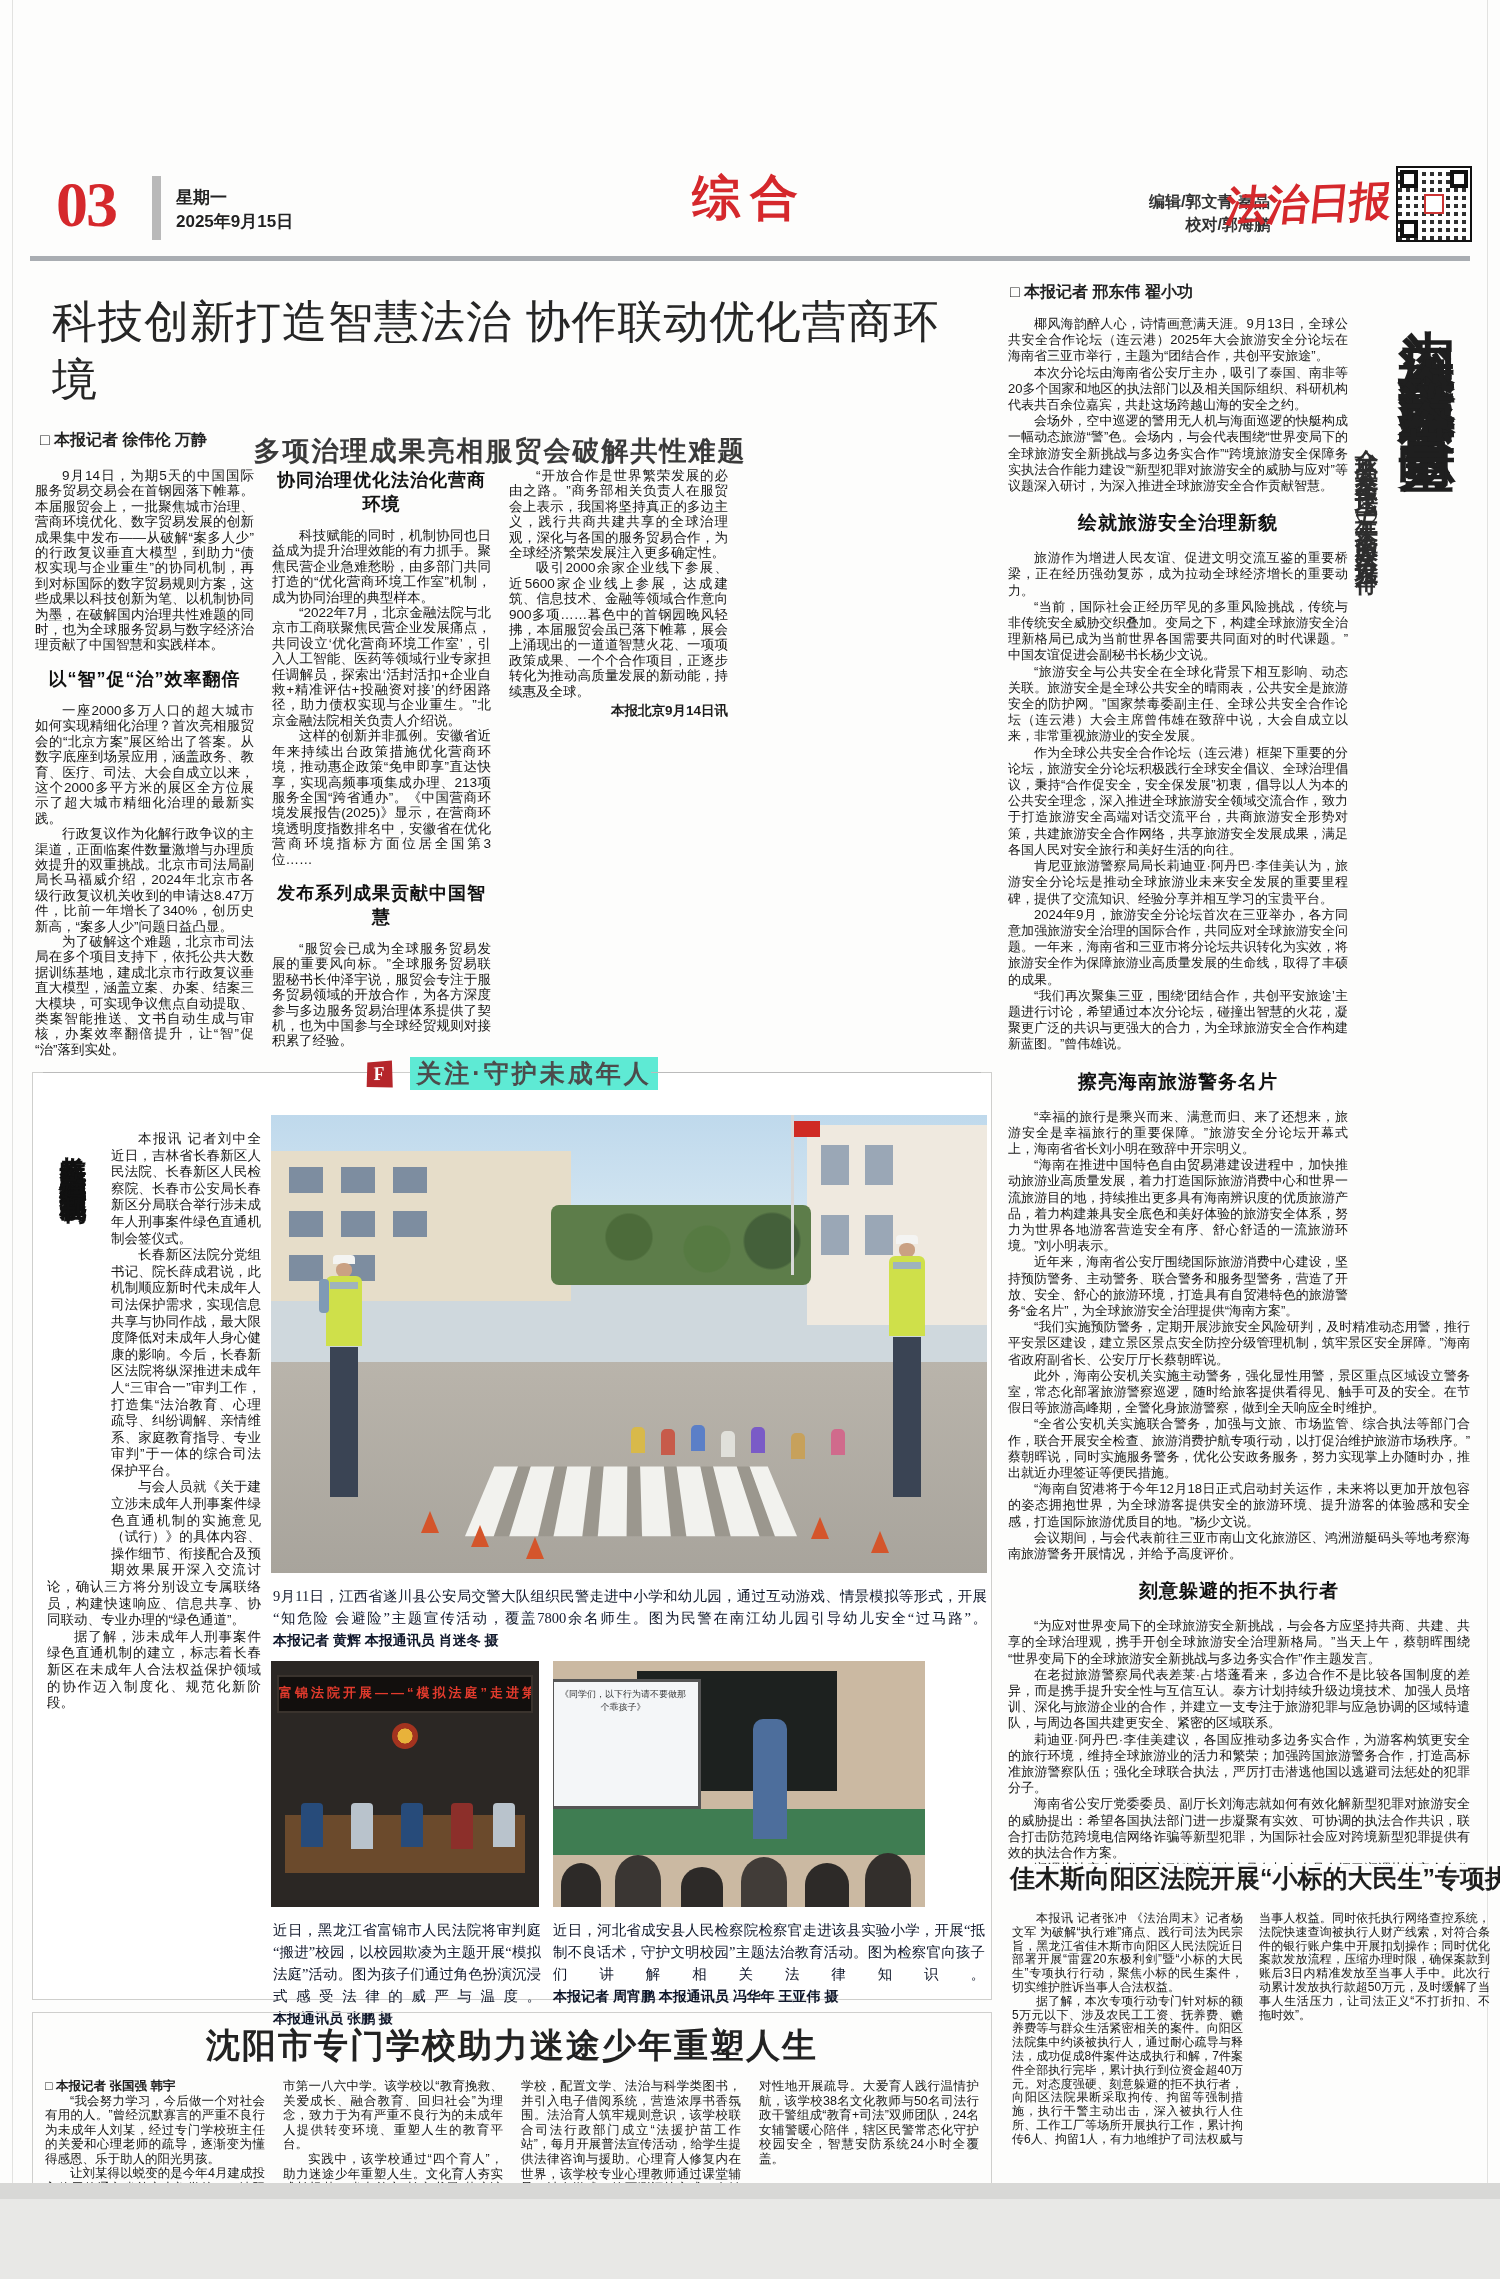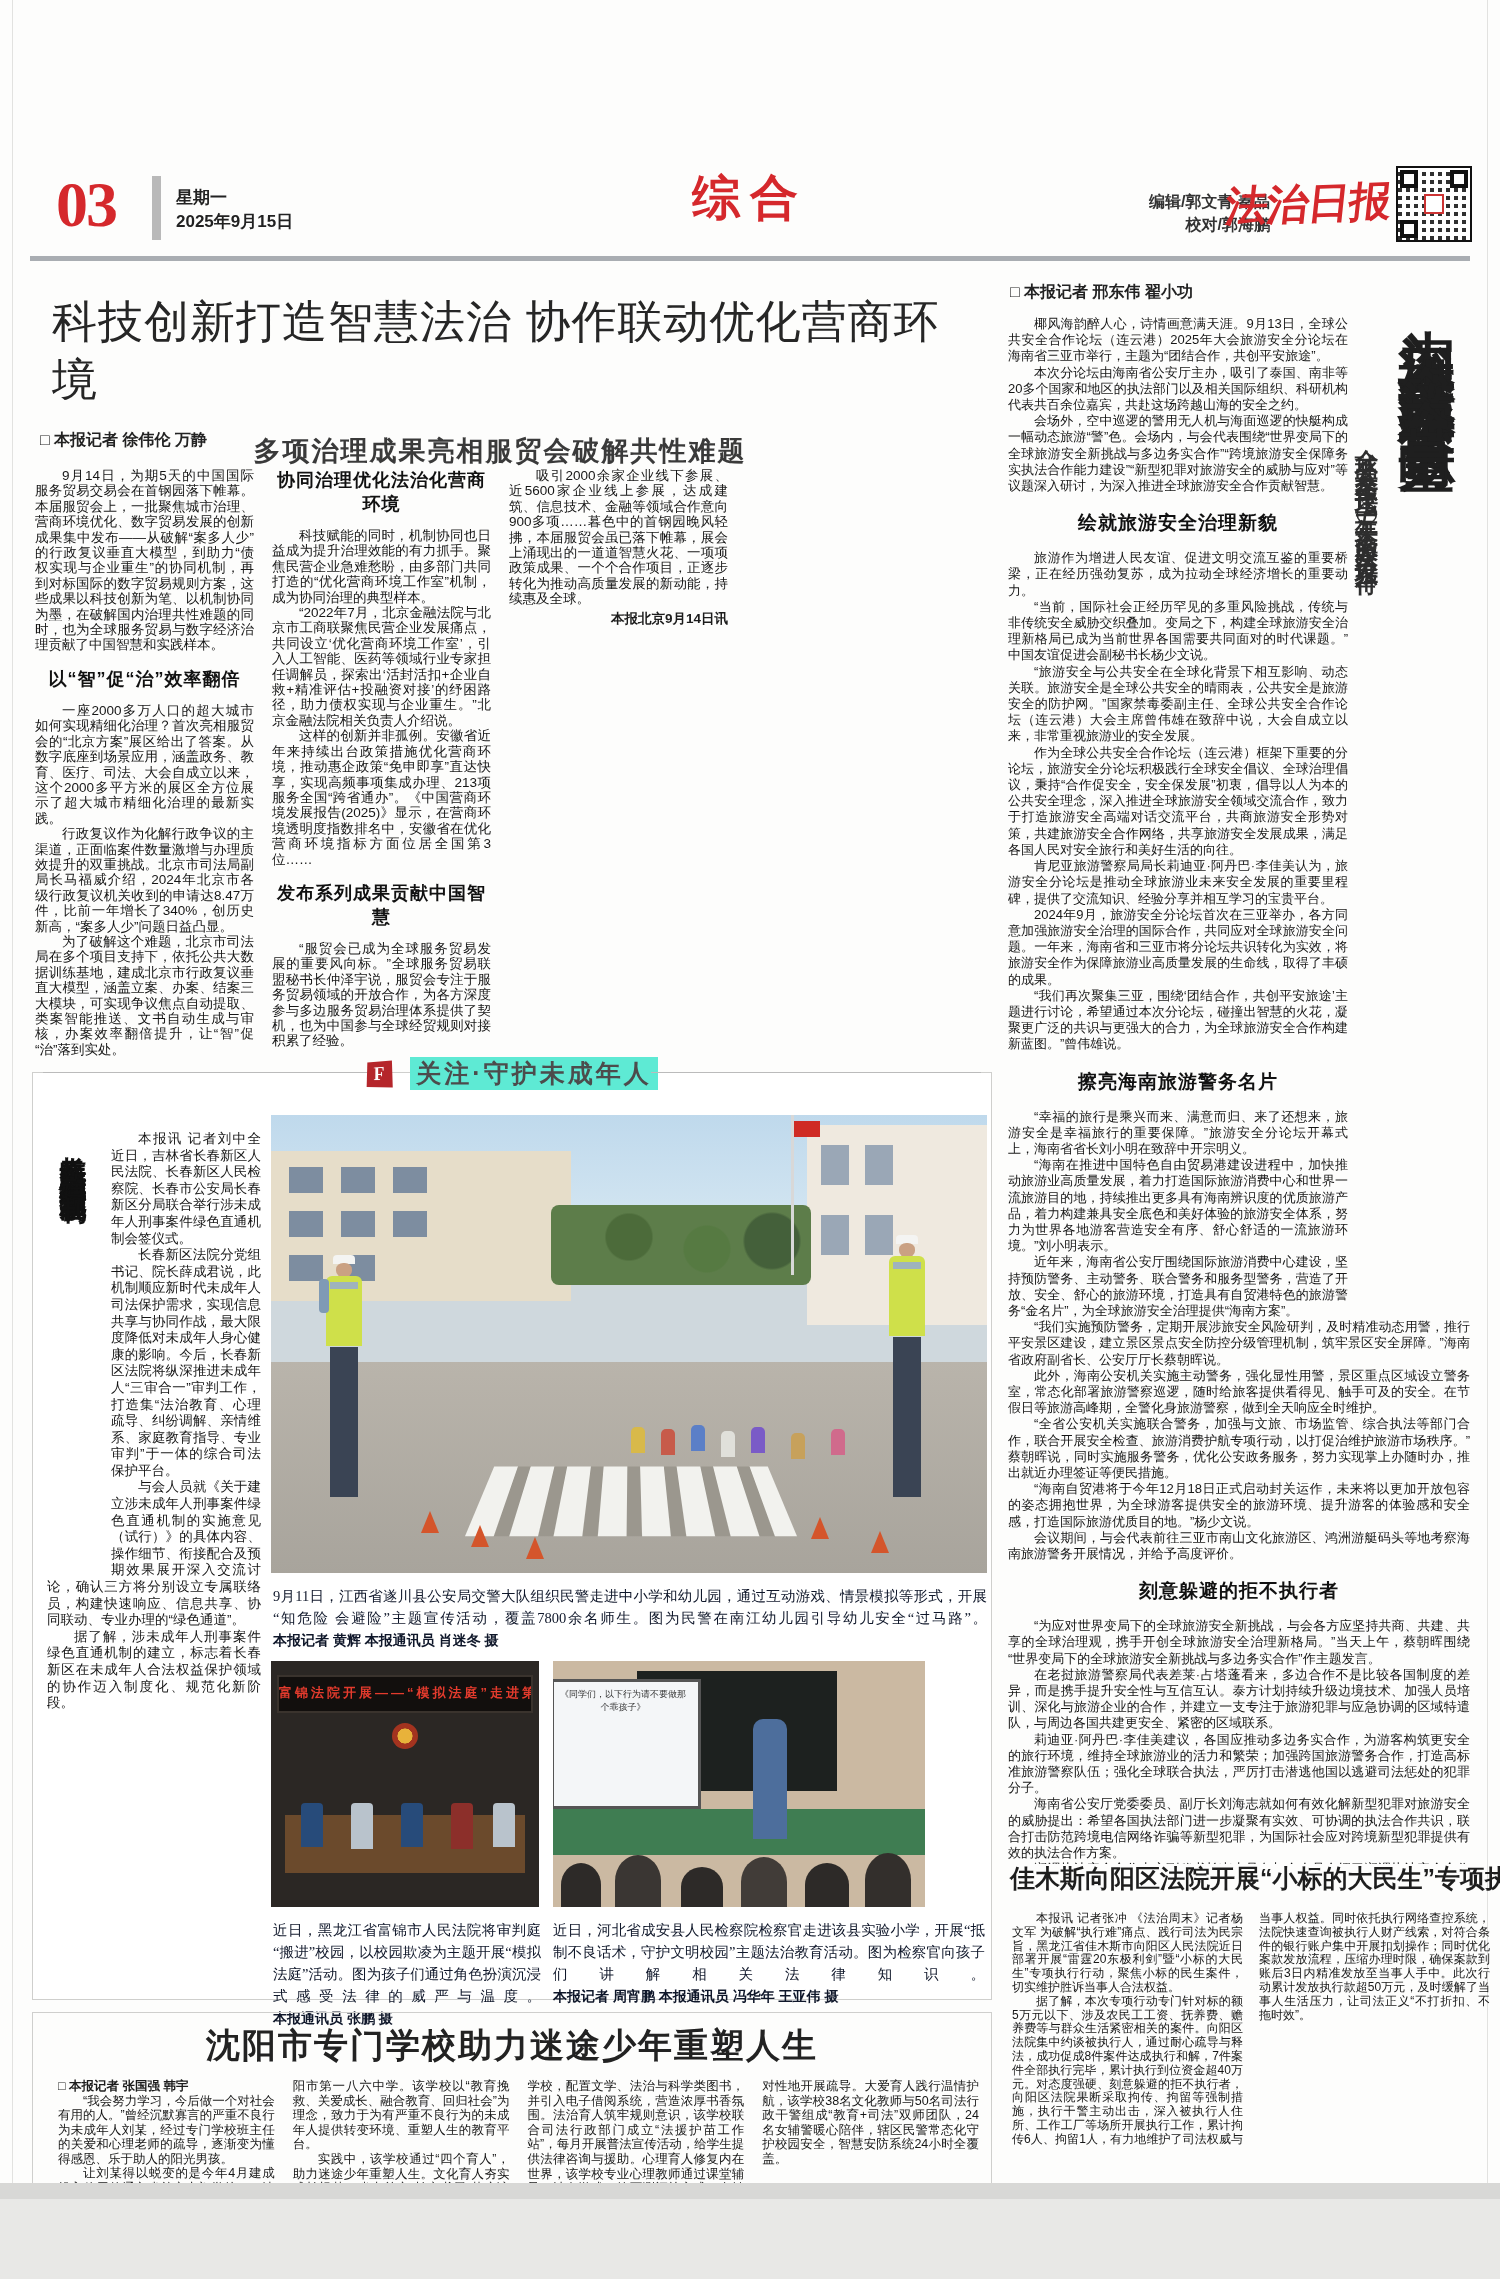--- a/index.html
+++ b/index.html
@@ -92,21 +92,21 @@
   .screenwhite{position:absolute;left:-2px;top:18px;width:150px;height:130px;background:#f4f6f8;border:3px solid #555;
                font-size:9px;color:#333;padding:6px 12px 0 6px;box-sizing:border-box;text-align:center;}
   .greenboard{position:absolute;left:0;right:0;bottom:52px;height:46px;background:#3f7d52;}
   .heads{position:absolute;left:0;right:0;bottom:0;height:58px;}
   .head-sil{position:absolute;bottom:0;border-radius:50% 50% 0 0;background:#2d2a28;}
   .caption{position:absolute;font-family:"Liberation Serif",serif;font-size:14.5px;line-height:22px;color:#0f172a;text-align:justify;}
   .credit{font-family:"Liberation Sans",sans-serif;font-weight:bold;font-size:14px;white-space:nowrap;}
   
   #shenyang{position:absolute;left:32px;top:2012px;width:958px;height:196px;border:1px solid #cfcfcd;}
   #sy-headline{margin:10px 0 0 0;text-align:center;font-size:34px;font-weight:900;color:#222;letter-spacing:2px;}
-  #sy-body{position:absolute;left:12px;right:12px;top:66px;height:122px;column-count:4;column-gap:18px;column-fill:auto;overflow:hidden;margin-left:13px;}
+  #sy-body{position:absolute;left:12px;right:12px;top:66px;height:122px;column-count:4;column-gap:18px;column-fill:auto;overflow:hidden;}
   #sy-body .para{font-size:12.5px;line-height:14.6px;}
   #sy-body .byline-inline{text-indent:0;}
   
   #jiamusi{position:absolute;left:1010px;top:1862px;width:482px;}
   #jm-headline{margin:0;text-align:center;font-size:25px;font-weight:900;color:#1e1e1e;white-space:nowrap;}
   #jm-body{position:absolute;left:2px;top:50px;width:478px;height:236px;column-count:2;column-gap:16px;column-fill:auto;overflow:hidden;}
   #jm-body .para{font-size:12px;line-height:13.8px;}
   
   #footer-rule{position:absolute;left:30px;top:2206px;width:1440px;height:2px;background:#9aa0a6;}
   #footer-line{position:absolute;left:0;right:0;top:2216px;text-align:center;font-size:14.5px;font-weight:bold;color:#2a2a2a;}
@@ -149,20 +149,21 @@
       <h3 class="col-head">以“智”促“治”效率翻倍</h3>
       <p class="para">一座2000多万人口的超大城市如何实现精细化治理？首次亮相服贸会的“北京方案”展区给出了答案。从数字底座到场景应用，涵盖政务、教育、医疗、司法、大会自成立以来，这个2000多平方米的展区全方位展示了超大城市精细化治理的最新实践。</p>
       <p class="para">行政复议作为化解行政争议的主渠道，正面临案件数量激增与办理质效提升的双重挑战。北京市司法局副局长马福威介绍，2024年北京市各级行政复议机关收到的申请达8.47万件，比前一年增长了340%，创历史新高，“案多人少”问题日益凸显。</p>
       <p class="para">为了破解这个难题，北京市司法局在多个项目支持下，依托公共大数据训练基地，建成北京市行政复议垂直大模型，涵盖立案、办案、结案三大模块，可实现争议焦点自动提取、类案智能推送、文书自动生成与审核，办案效率翻倍提升，让“智”促“治”落到实处。</p>
       <h3 class="col-head">协同治理优化法治化营商环境</h3>
       <p class="para">科技赋能的同时，机制协同也日益成为提升治理效能的有力抓手。聚焦民营企业急难愁盼，由多部门共同打造的“优化营商环境工作室”机制，成为协同治理的典型样本。</p>
       <p class="para">“2022年7月，北京金融法院与北京市工商联聚焦民营企业发展痛点，共同设立‘优化营商环境工作室’，引入人工智能、医药等领域行业专家担任调解员，探索出‘活封活扣+企业自救+精准评估+投融资对接’的纾困路径，助力债权实现与企业重生。”北京金融法院相关负责人介绍说。</p>
       <p class="para">这样的创新并非孤例。安徽省近年来持续出台政策措施优化营商环境，推动惠企政策“免申即享”直达快享，实现高频事项集成办理、213项服务全国“跨省通办”。《中国营商环境发展报告(2025)》显示，在营商环境透明度指数排名中，安徽省在优化营商环境指标方面位居全国第3位……</p>
       <h3 class="col-head">发布系列成果贡献中国智慧</h3>
       <p class="para">“服贸会已成为全球服务贸易发展的重要风向标。”全球服务贸易联盟秘书长仲泽宇说，服贸会专注于服务贸易领域的开放合作，为各方深度参与多边服务贸易治理体系提供了契机，也为中国参与全球经贸规则对接积累了经验。</p>
+      <p class="para">“开放合作是世界繁荣发展的必由之路。”商务部相关负责人在服贸会上表示，我国将坚持真正的多边主义，践行共商共建共享的全球治理观，深化与各国的服务贸易合作，为全球经济繁荣发展注入更多确定性。</p>
       <p class="para">吸引2000余家企业线下参展、近5600家企业线上参展，达成建筑、信息技术、金融等领域合作意向900多项……暮色中的首钢园晚风轻拂，本届服贸会虽已落下帷幕，展会上涌现出的一道道智慧火花、一项项政策成果、一个个合作项目，正逐步转化为推动高质量发展的新动能，持续惠及全球。</p>
       <p class="dateline">本报北京9月14日讯</p>
     </div>
 
   <p class="byline" id="right-byline">□ 本报记者 邢东伟 翟小功</p>
   <div id="right-body">
     <div id="vert-spacer"></div>
   <p class="para">椰风海韵醉人心，诗情画意满天涯。9月13日，全球公共安全合作论坛（连云港）2025年大会旅游安全分论坛在海南省三亚市举行，主题为“团结合作，共创平安旅途”。</p>
       <p class="para">本次分论坛由海南省公安厅主办，吸引了泰国、南非等20多个国家和地区的执法部门以及相关国际组织、科研机构代表共百余位嘉宾，共赴这场跨越山海的安全之约。</p>
       <p class="para">会场外，空中巡逻的警用无人机与海面巡逻的快艇构成一幅动态旅游“警”色。会场内，与会代表围绕“世界变局下的全球旅游安全新挑战与多边务实合作”“跨境旅游安全保障务实执法合作能力建设”“新型犯罪对旅游安全的威胁与应对”等议题深入研讨，为深入推进全球旅游安全合作贡献智慧。</p>

